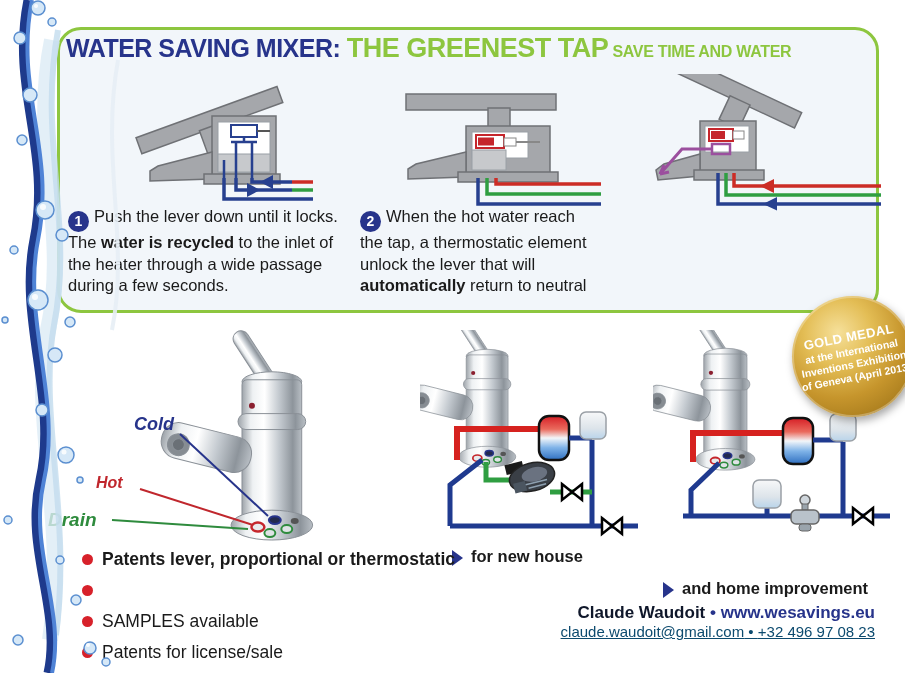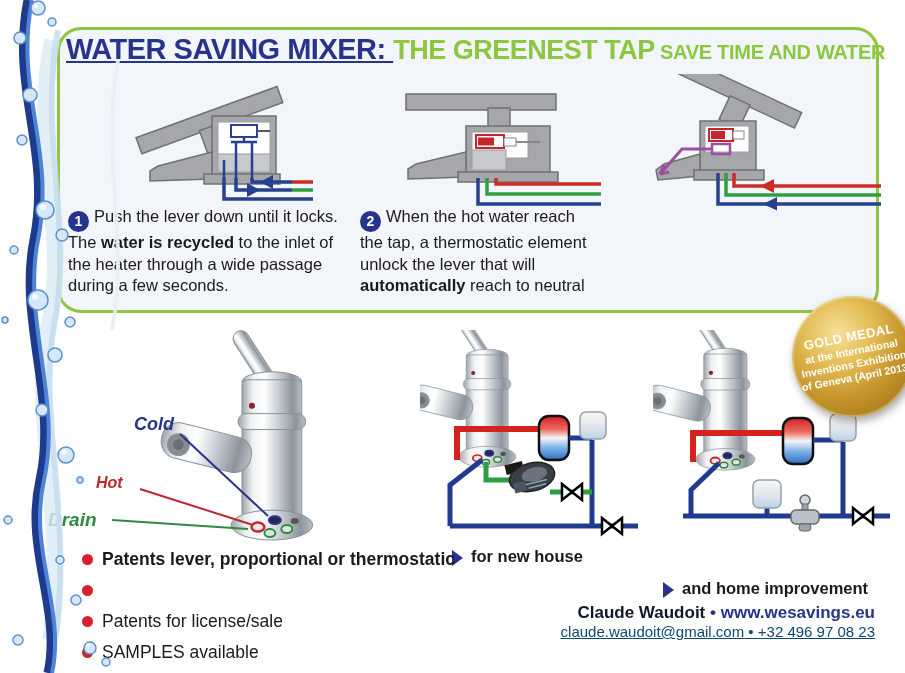--- a/index.html
+++ b/index.html
@@ -3,23 +3,23 @@
 <meta charset="utf-8">
 <style>
   html,body{margin:0;padding:0;}
   body{font-family:"Liberation Sans",sans-serif;background:#fff;}
   #poster{position:relative;width:905px;height:673px;background:#ffffff;overflow:hidden;}
 
   
   .panel{position:absolute;left:57px;top:27px;width:816px;height:280px;
          border:3px solid #8dc63f;border-radius:24px;background:#f2f6fa;z-index:1;}
   .title{position:absolute;left:66px;top:33px;white-space:nowrap;z-index:2;}
-  .title .main{color:#27348b;font-weight:bold;font-size:29px;letter-spacing:-0.5px;text-decoration:underline;}
+  .title .main{color:#27348b;font-weight:bold;font-size:25px;letter-spacing:-0.5px;}
   .title .hl{color:#8dc63f;font-weight:bold;font-size:27px;letter-spacing:-0.5px;}
-  .title .sub{color:#8dc63f;font-weight:bold;font-size:20px;letter-spacing:-0.3px;}
+  .title .sub{color:#8dc63f;font-weight:bold;font-size:16px;letter-spacing:-0.3px;}
 
   .diag{position:absolute;z-index:2;}
   #diag1{left:100px;top:82px;width:220px;height:122px;}
   #diag2{left:388px;top:84px;width:220px;height:126px;}
   #diag3{left:648px;top:74px;width:237px;height:137px;}
 
   .step{position:absolute;z-index:2;font-size:16.5px;color:#1a1a1a;line-height:1.32;}
   #step1{left:68px;top:206px;width:288px;}
   #step2{left:360px;top:206px;width:232px;}
   #step3{left:645px;top:211px;width:250px;}
@@ -197,21 +197,21 @@
       <path d="M86,99 V112 H233" stroke="#cc2c26"></path>
       <polygon points="112,112 126,105 126,119" fill="#cc2c26"></polygon>
       <path d="M78,99 V121 H233" stroke="#2f9e41"></path>
       <path d="M70,99 V130 H233" stroke="#27408f"></path>
       <polygon points="115,130 129,123 129,136.5" fill="#27408f"></polygon>
     </g>
   </svg>
 
   <div id="step1" class="step"><span class="badge navy">1</span><span>Push the lever down until it locks. The </span><b>water is recycled</b><span> to the inlet of the heater through a wide passage during a few seconds.</span></div>
 
-  <div id="step2" class="step"><span class="badge navy">2</span><span>When the hot water reach the tap, a thermostatic element unlock the lever that will </span><b>automatically</b><span> reach to neutral</span></div>
+  <div id="step2" class="step"><span class="badge navy">2</span><span>When the hot water reach the tap, a thermostatic element unlock the lever that will </span><b>automatically</b><span> return to neutral</span></div>
 
 
   <div class="medal">
     <div class="medal-inner">
       <div class="medal-l1">GOLD MEDAL</div>
       <div class="medal-l">at the International</div>
       <div class="medal-l">Inventions Exhibition</div>
       <div class="medal-l">of Geneva (April 2013)</div>
     </div>
   </div>
@@ -292,25 +292,25 @@
   <div class="bullets">
     <div class="bullet bold">
         <span class="dot"></span>
         <span>Patents lever, proportional or thermostatic</span>
       </div>
     <div class="bullet">
         <span class="dot"></span>
       </div>
     <div class="bullet">
         <span class="dot"></span>
-        <span>Patents for license/sale</span>
+        <span>SAMPLES available</span>
       </div>
     <div class="bullet">
         <span class="dot"></span>
-        <span>SAMPLES available</span>
+        <span>Patents for license/sale</span>
       </div>
   </div>
 
   <div class="contact">
     <div class="l1"><span class="name">Claude Waudoit</span><span class="sep"> • </span><span class="site">www.wesavings.eu</span></div>
     <div class="l2"><span>claude.waudoit@gmail.com</span><span> • </span><span>+32 496 97 08 23</span></div>
   </div>
 
   <svg class="waterdeco" width="150" height="673" viewBox="0 0 150 673">
     <path d="M118,60 C100,160 130,240 112,330" stroke="#e7eef5" stroke-width="4" fill="none" opacity="0.9"></path>

